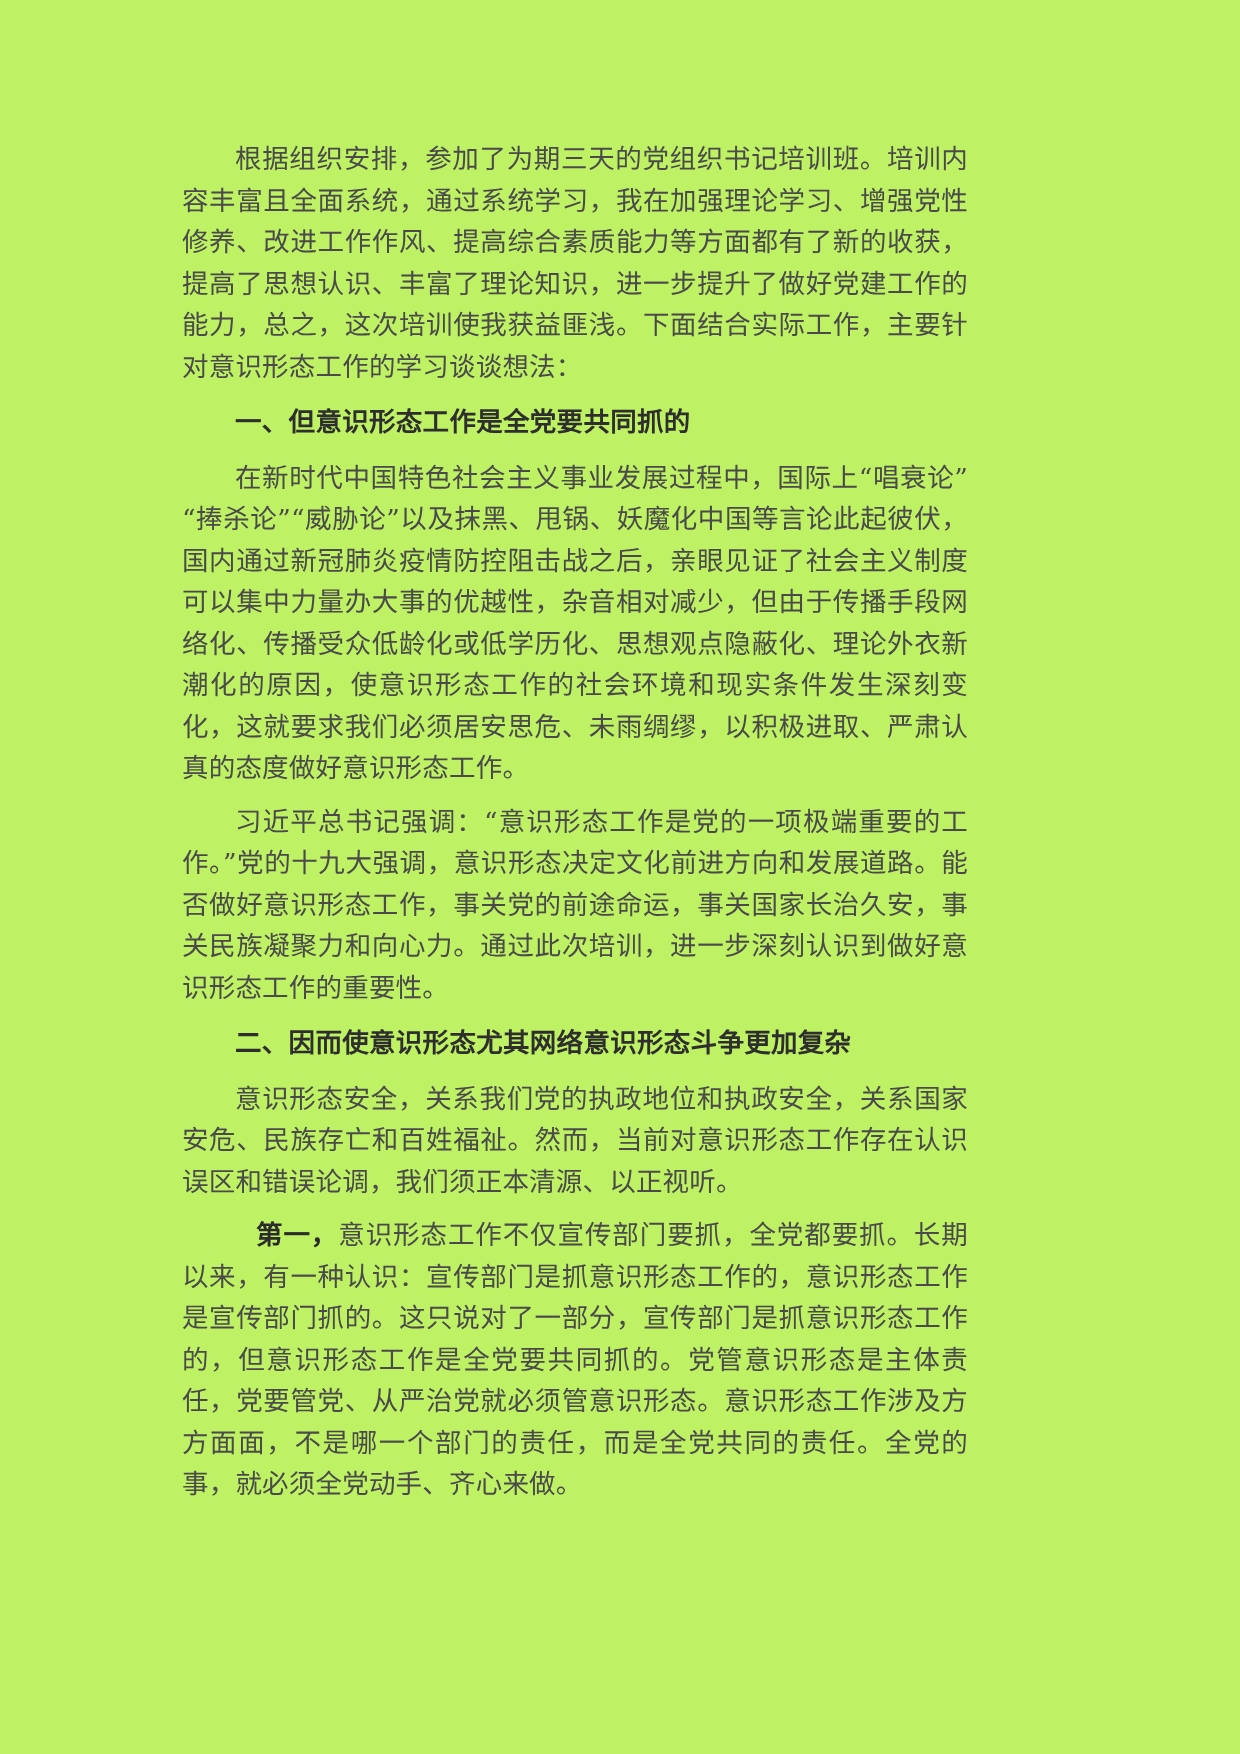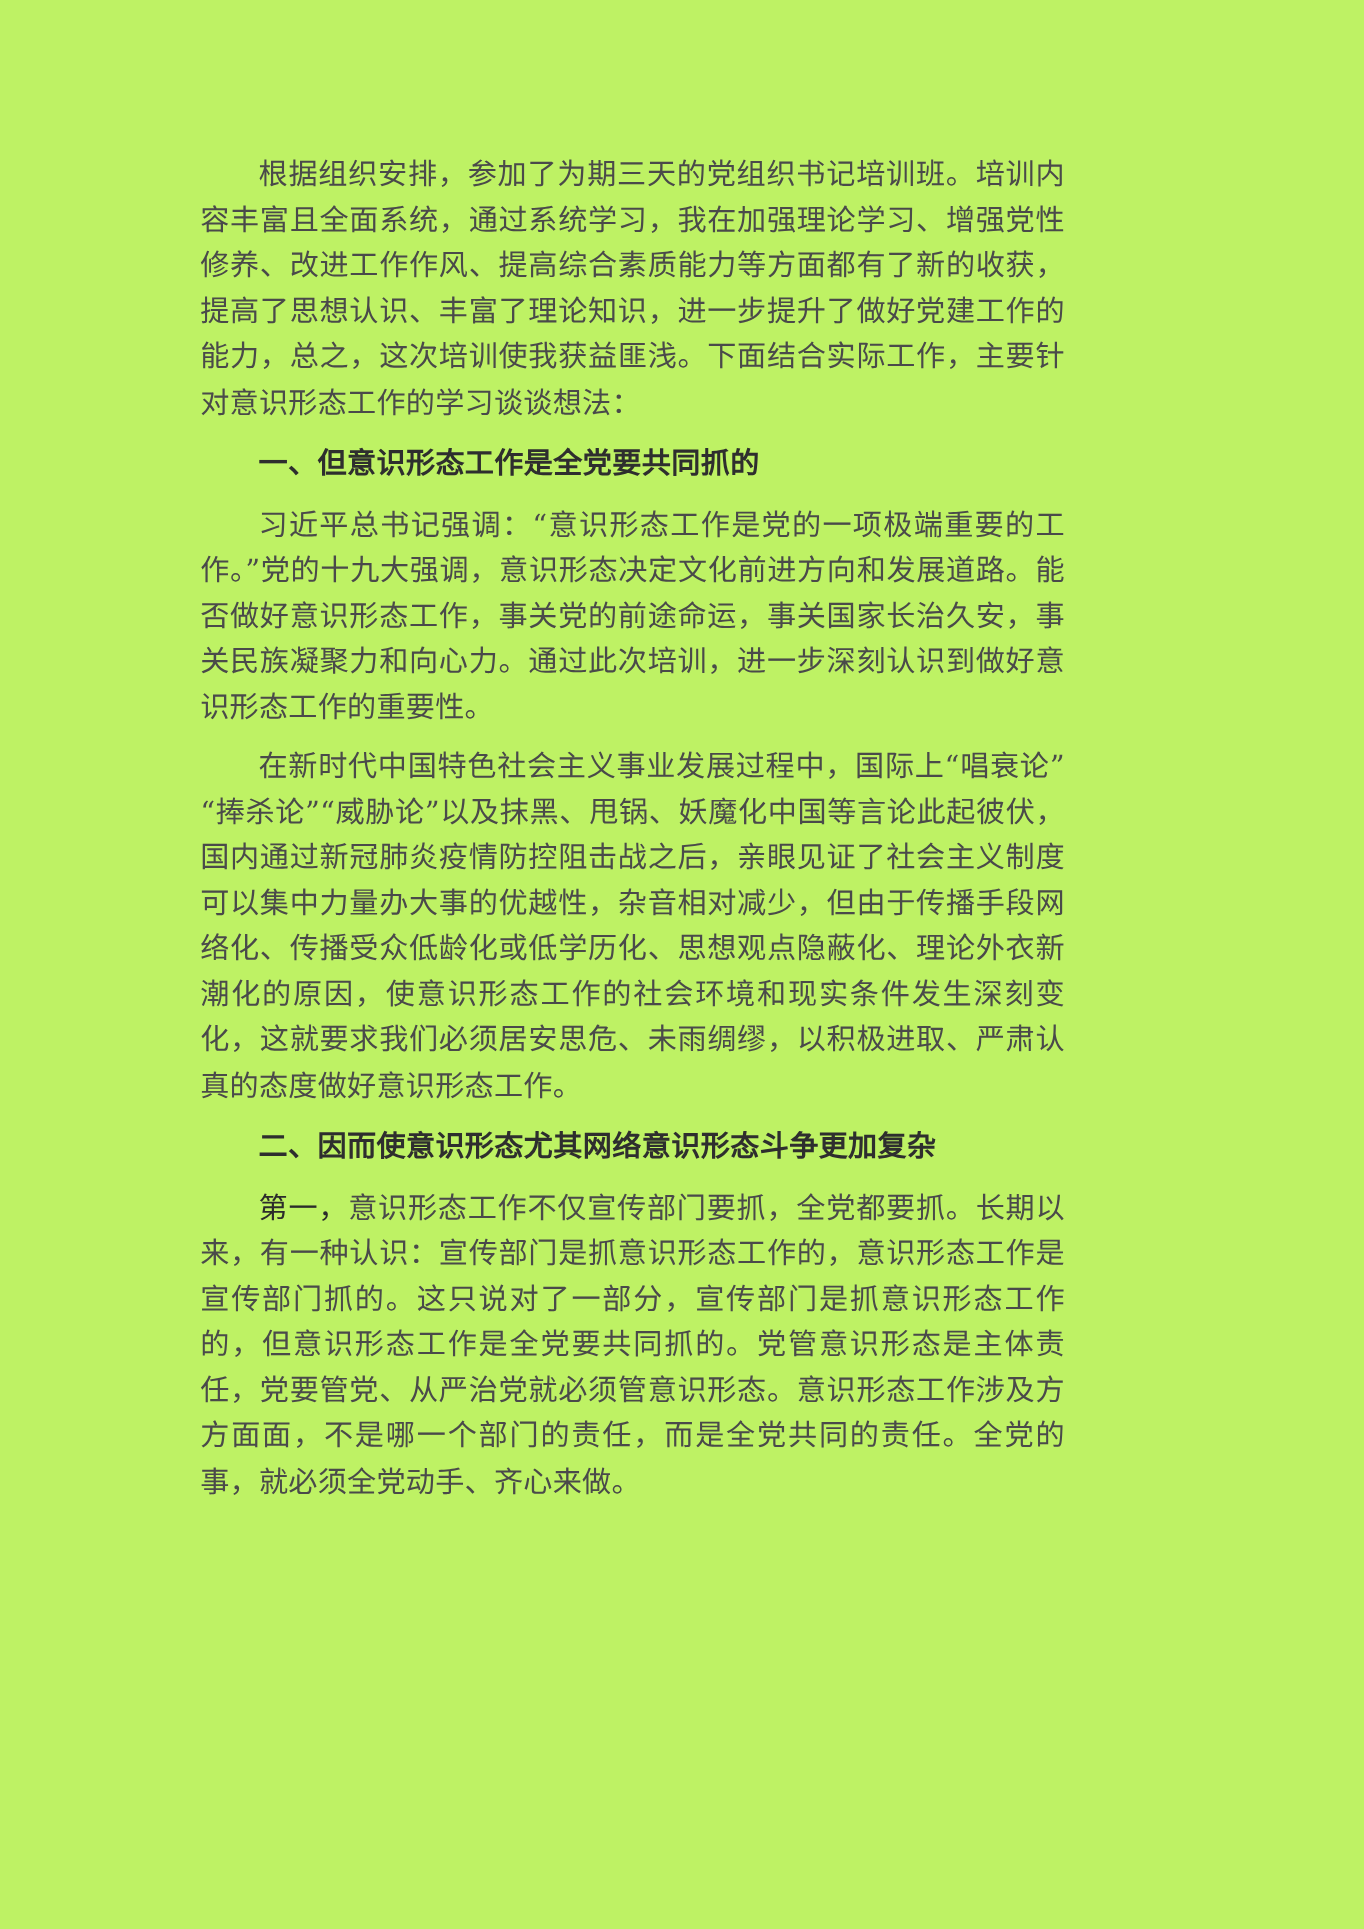--- a/index.html
+++ b/index.html
@@ -40,41 +40,43 @@
     margin: 14px 0 14px 0;
     font-size: 26.5px;
     line-height: 41.5px;
     text-indent: 2em;
     font-weight: 700;
     color: #2e2e2e;
     font-family: "DejaVu Sans", "Liberation Sans", sans-serif;
     letter-spacing: 0.3px;
   }
   .lead {
-    font-weight: 400;
+    font-weight: 700;
     color: #2b2b2b;
     font-family: "DejaVu Sans", "Liberation Sans", sans-serif;
+    margin-left: 21px;
   }
 </style>
 </head>
 <body>
 
 <div class="page">
   <div class="doc-body">
 
     <p class="para">根据组织安排，参加了为期三天的党组织书记培训班。培训内容丰富且全面系统，通过系统学习，我在加强理论学习、增强党性修养、改进工作作风、提高综合素质能力等方面都有了新的收获，提高了思想认识、丰富了理论知识，进一步提升了做好党建工作的能力，总之，这次培训使我获益匪浅。下面结合实际工作，主要针对意识形态工作的学习谈谈想法：</p>
 
     <h2 class="section-heading">一、但意识形态工作是全党要共同抓的</h2>
 
+    <p class="para">在新时代中国特色社会主义事业发展过程中，国际上“唱衰论”“捧杀论”“威胁论”以及抹黑、甩锅、妖魔化中国等言论此起彼伏，国内通过新冠肺炎疫情防控阻击战之后，亲眼见证了社会主义制度可以集中力量办大事的优越性，杂音相对减少，但由于传播手段网络化、传播受众低龄化或低学历化、思想观点隐蔽化、理论外衣新潮化的原因，使意识形态工作的社会环境和现实条件发生深刻变化，这就要求我们必须居安思危、未雨绸缪，以积极进取、严肃认真的态度做好意识形态工作。</p>
+
     <p class="para">习近平总书记强调：“意识形态工作是党的一项极端重要的工作。”党的十九大强调，意识形态决定文化前进方向和发展道路。能否做好意识形态工作，事关党的前途命运，事关国家长治久安，事关民族凝聚力和向心力。通过此次培训，进一步深刻认识到做好意识形态工作的重要性。</p>
-
-    <p class="para">在新时代中国特色社会主义事业发展过程中，国际上“唱衰论”“捧杀论”“威胁论”以及抹黑、甩锅、妖魔化中国等言论此起彼伏，国内通过新冠肺炎疫情防控阻击战之后，亲眼见证了社会主义制度可以集中力量办大事的优越性，杂音相对减少，但由于传播手段网络化、传播受众低龄化或低学历化、思想观点隐蔽化、理论外衣新潮化的原因，使意识形态工作的社会环境和现实条件发生深刻变化，这就要求我们必须居安思危、未雨绸缪，以积极进取、严肃认真的态度做好意识形态工作。</p>
 
 
     <h2 class="section-heading">二、因而使意识形态尤其网络意识形态斗争更加复杂</h2>
 
+    <p class="para">意识形态安全，关系我们党的执政地位和执政安全，关系国家安危、民族存亡和百姓福祉。然而，当前对意识形态工作存在认识误区和错误论调，我们须正本清源、以正视听。</p>
 
     <p class="para">
       <span class="lead">第一，</span><span>意识形态工作不仅宣传部门要抓，全党都要抓。长期以来，有一种认识：宣传部门是抓意识形态工作的，意识形态工作是宣传部门抓的。这只说对了一部分，宣传部门是抓意识形态工作的，但意识形态工作是全党要共同抓的。党管意识形态是主体责任，党要管党、从严治党就必须管意识形态。意识形态工作涉及方方面面，不是哪一个部门的责任，而是全党共同的责任。全党的事，就必须全党动手、齐心来做。</span>
     </p>
 
   </div>
 </div>
 
 </body></html>

